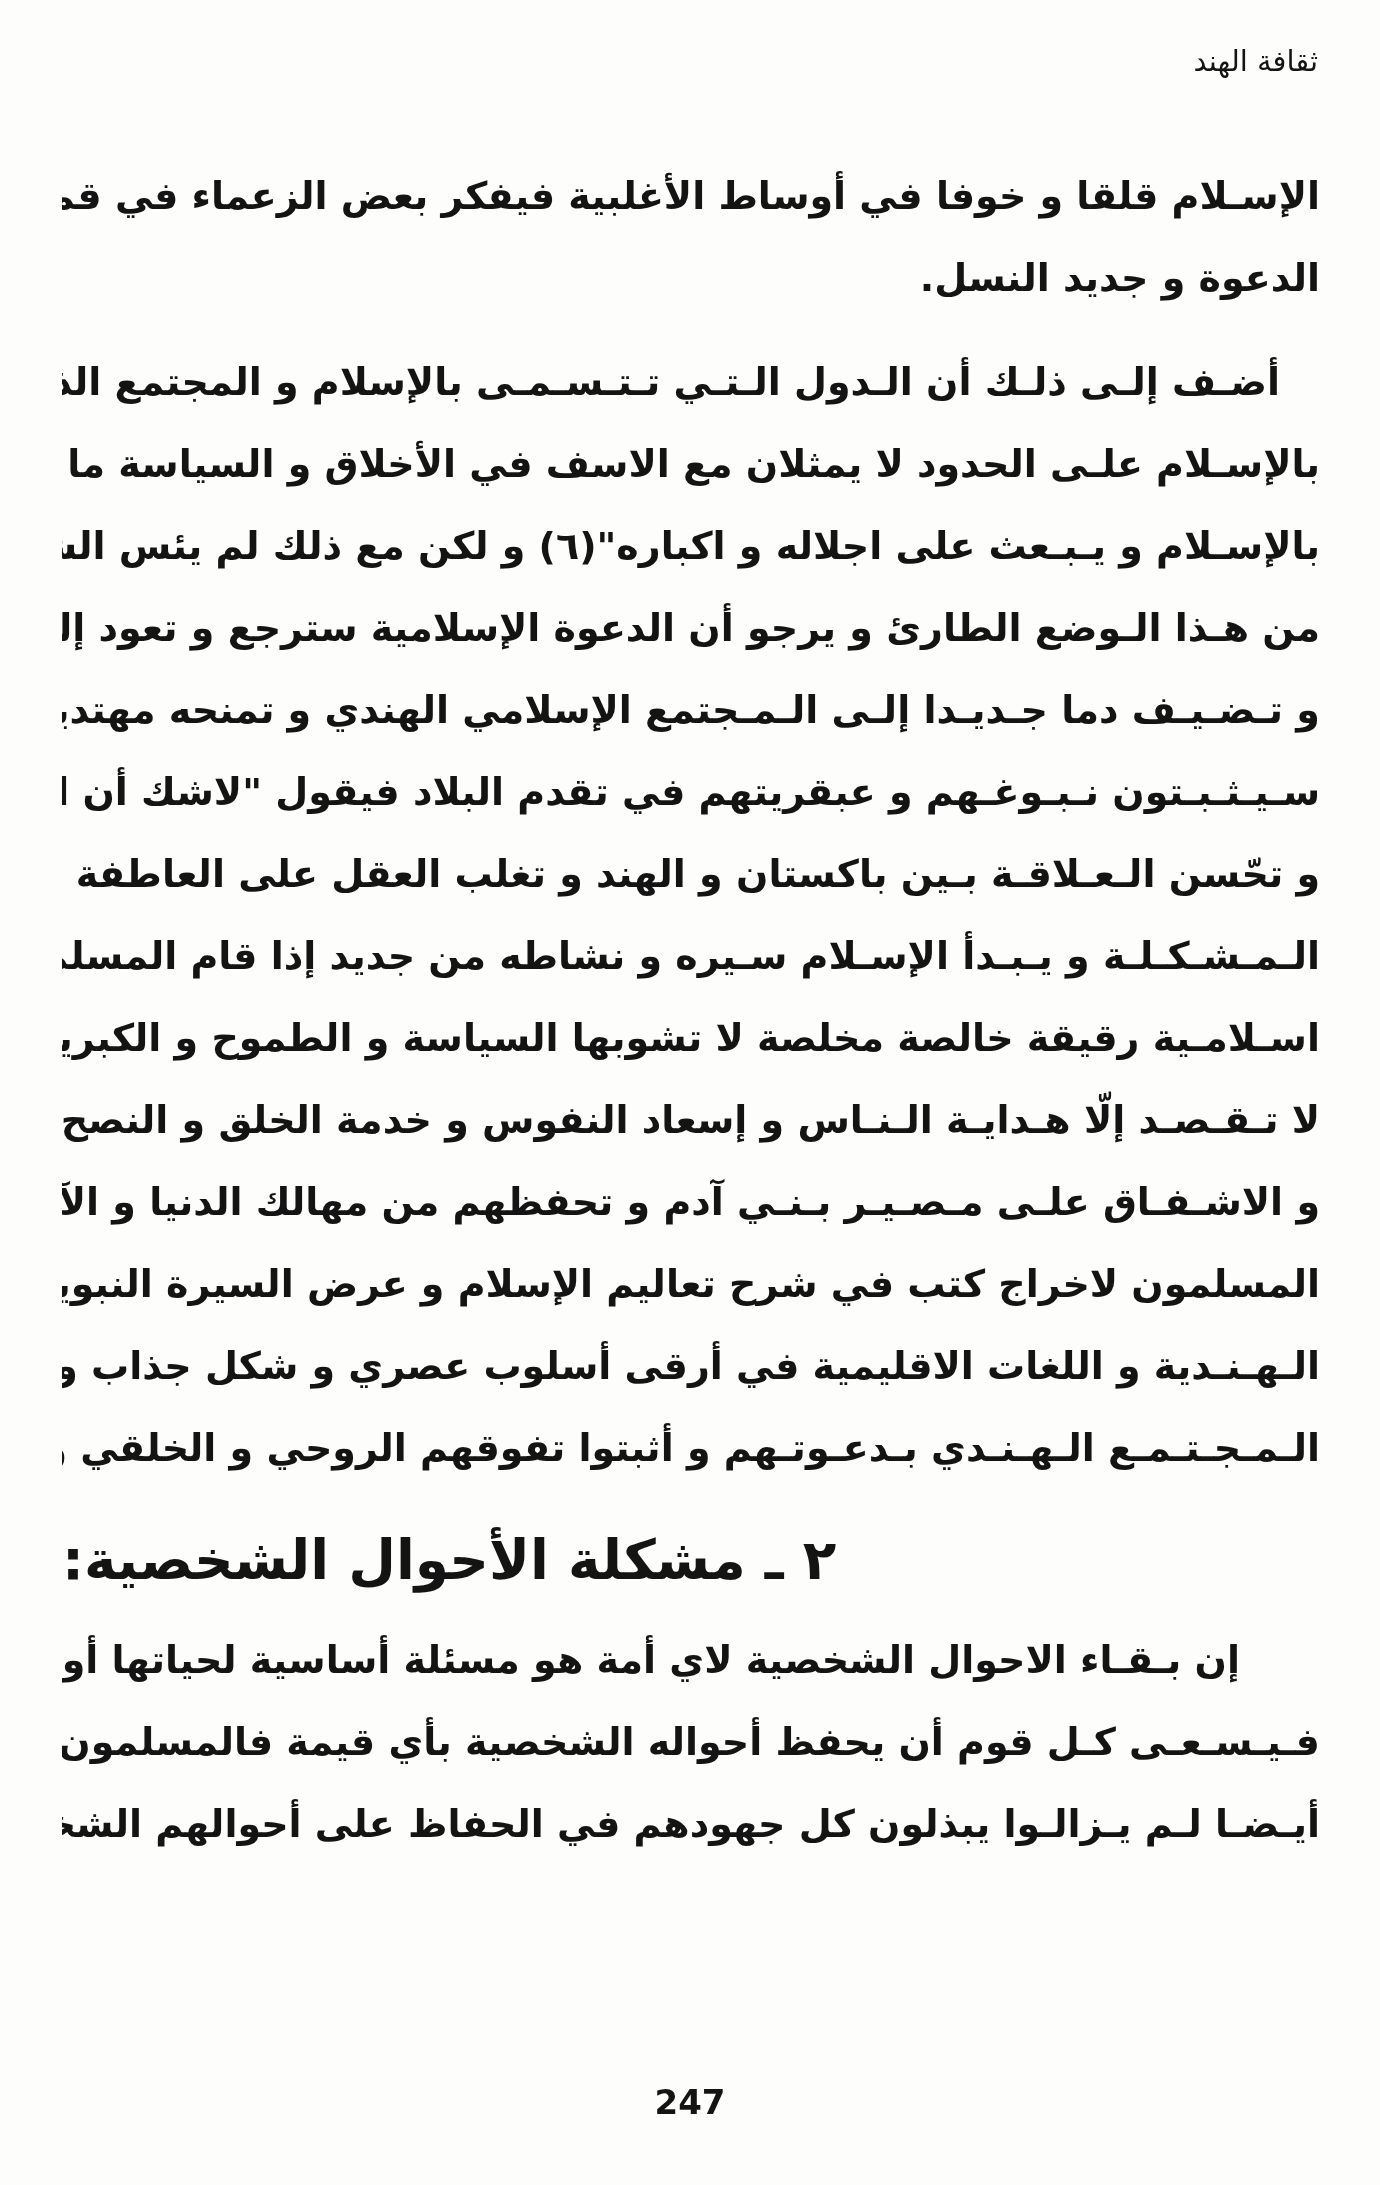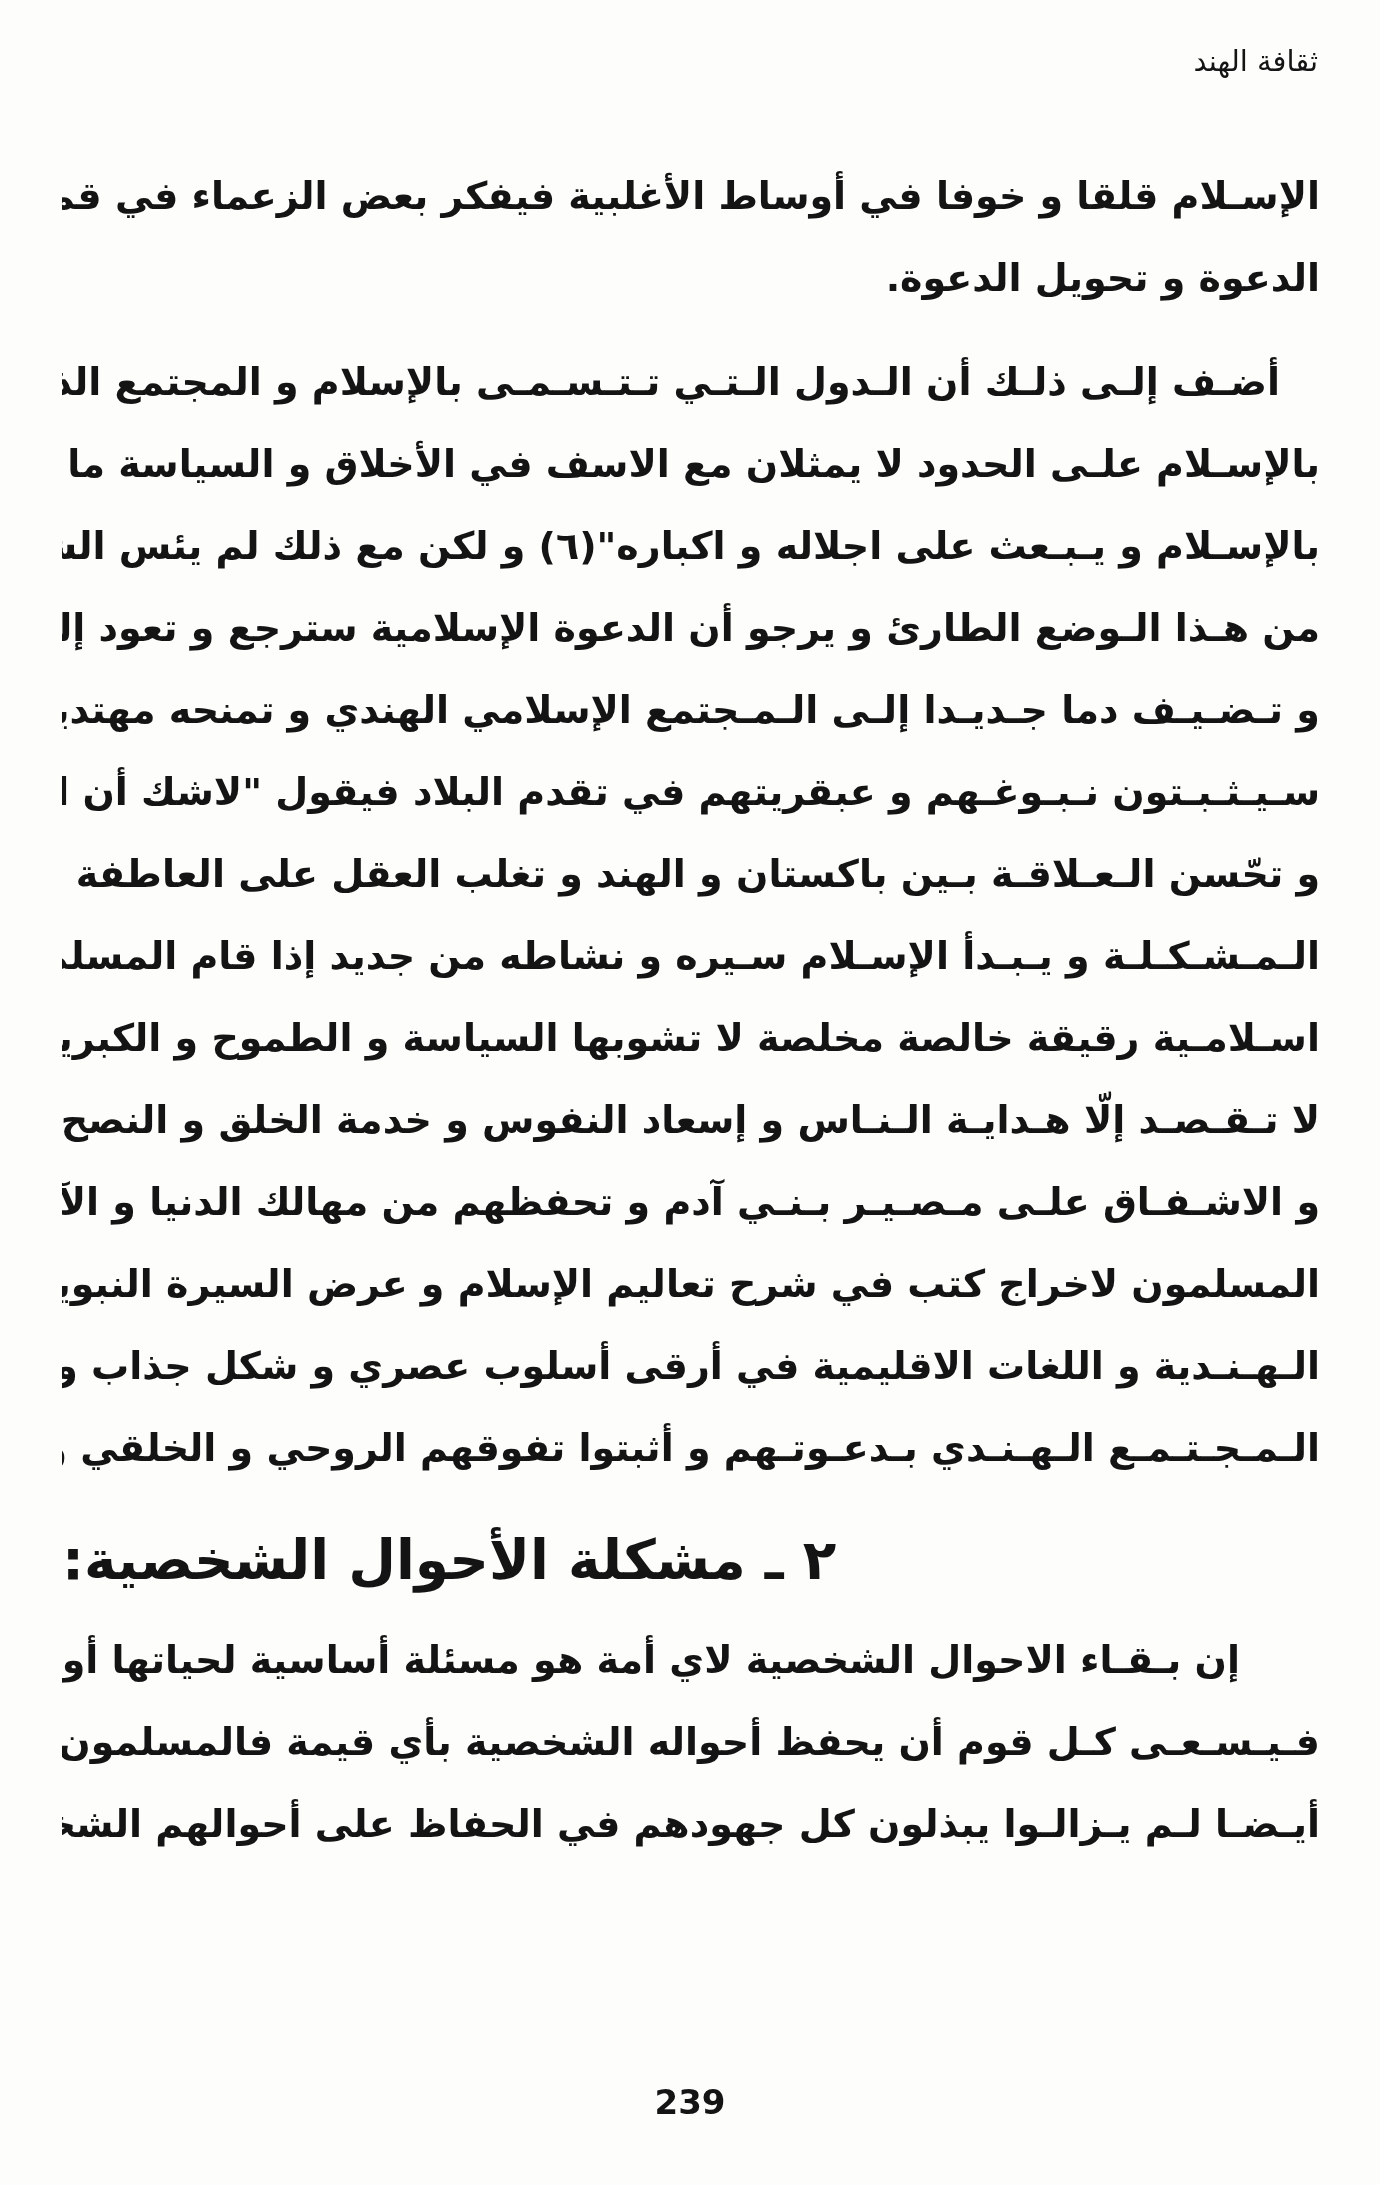--- a/index.html
+++ b/index.html
@@ -76,21 +76,21 @@
 <body>
 
 <div class="page">
 
   <div class="running-head">ثقافة الهند</div>
 
   <main class="body-text">
 
     <section class="para p1">
       <div class="line">الإسـلام قلقا و خوفا في أوساط الأغلبية فيفكر بعض الزعماء في قمع نشاطات</div>
-      <div class="line last">الدعوة و تحويل الدعوة.</div>
+      <div class="line last">الدعوة و جديد النسل.</div>
     </section>
 
     <section class="para p2">
       <div class="line indent-sm">أضـف إلـى ذلـك أن الـدول الـتـي تـتـسـمـى بالإسلام و المجتمع الذي يدين</div>
       <div class="line">بالإسـلام علـى الحدود لا يمثلان مع الاسف في الأخلاق و السياسة ما يزيد ثقتهم</div>
       <div class="line">بالإسـلام و يـبـعث على اجلاله و اكباره"(٦) و لكن مع ذلك لم يئس الشيخ الندوي</div>
       <div class="line">من هـذا الـوضع الطارئ و يرجو أن الدعوة الإسلامية سترجع و تعود إلى ماضيها</div>
       <div class="line">و تـضـيـف دما جـديـدا إلـى الـمـجتمع الإسلامي الهندي و تمنحه مهتدين جددا</div>
       <div class="line">سـيـثـبـتون نـبـوغـهم و عبقريتهم في تقدم البلاد فيقول "لاشك أن امتداد الأيام</div>
       <div class="line">و تحّسن الـعـلاقـة بـين باكستان و الهند و تغلب العقل على العاطفة سيحل هذه</div>
@@ -106,15 +106,15 @@
     <h2 class="heading">٢ ـ مشكلة الأحوال الشخصية:</h2>
 
     <section class="para p3">
       <div class="line indent-lg">إن بـقـاء الاحوال الشخصية لاي أمة هو مسئلة أساسية لحياتها أو موتها</div>
       <div class="line">فـيـسـعـى كـل قوم أن يحفظ أحواله الشخصية بأي قيمة فالمسلمون في الهند</div>
       <div class="line">أيـضـا لـم يـزالـوا يبذلون كل جهودهم في الحفاظ على أحوالهم الشخصية، لان</div>
     </section>
 
   </main>
 
-  <div class="folio">239</div>
+  <div class="folio">247</div>
 
 </div>
 
 </body></html>

